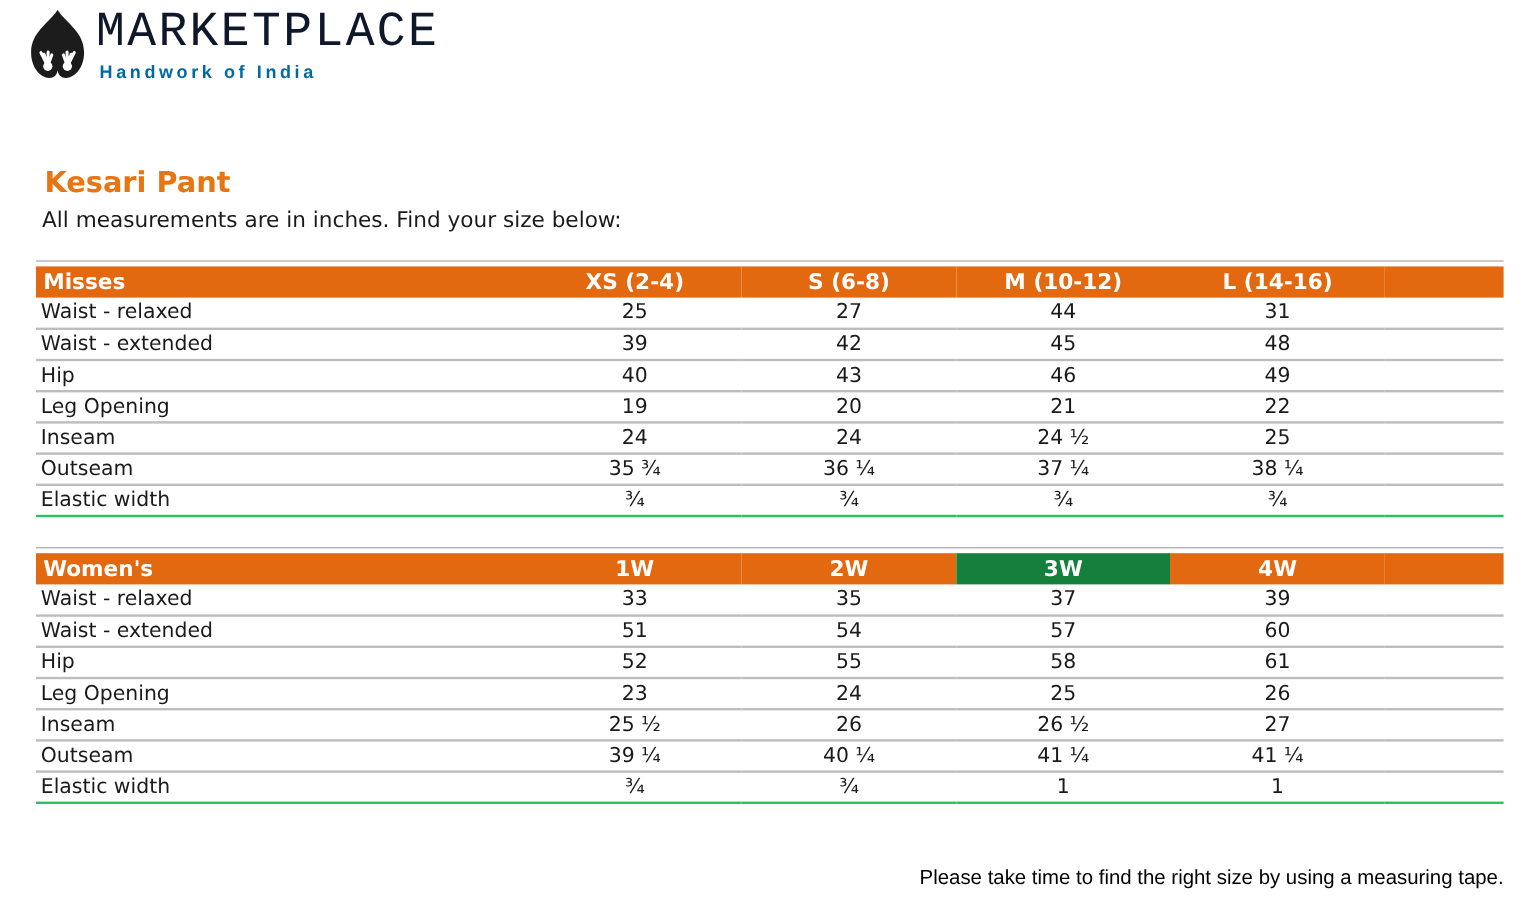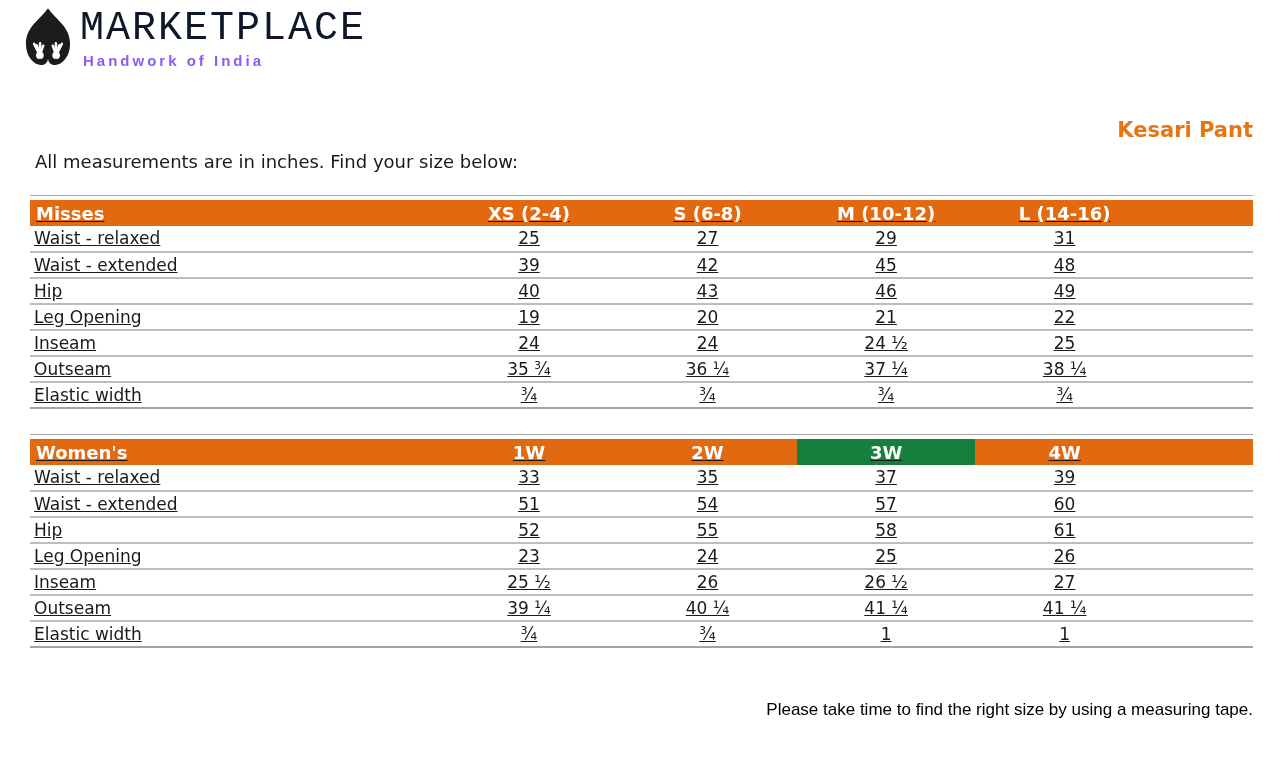--- a/index.html
+++ b/index.html
@@ -17,35 +17,35 @@
   .logo-text { margin-left:8px; }
   .brand {
     font-family:Liberation Mono, monospace;
     font-size:40px; line-height:44px; font-weight:400;
     letter-spacing:2px; color:#0f172a;
     transform:scaleY(1.02); transform-origin:left top;
   }
   .tagline {
     font-family:"Liberation Sans",sans-serif;
     font-size:15px; font-weight:bold; letter-spacing:3px;
-    color:#8b5cf6; margin:2px 0 0 3px;
+    color:#0369a1; margin:2px 0 0 3px;
   }
 
   
   .page-title {
-    margin-top:46px; margin-left:7px;
-    font-size:21px; line-height:28px; font-weight:bold;text-align:right;
+    margin-top:68px; margin-left:7px;
+    font-size:24px; line-height:28px; font-weight:bold;
   }
   .page-subtitle { margin-top:8px; margin-left:5px; font-size:18px; line-height:20px; }
 
   
   .tblwrap { margin-top:23px; }
   .tblwrap + .tblwrap { margin-top:25px; }
   .tblwrap::before { content:""; display:block; height:1px; background:#a6a6a6; margin-bottom:4px; }
-  .size-table { width:100%; border-collapse:collapse; border-bottom:2px solid #a3a3a3; table-layout:fixed;text-decoration:underline; }
+  .size-table { width:100%; border-collapse:collapse; border-bottom:2px solid #22c55e; table-layout:fixed; }
   .col-label { width:33.5%; } .col-data { width:14.6%; } .col-spacer { width:auto; }
   .size-table th {
     height:26px; font-size:18px; font-weight:bold; color:#fff;
     text-align:center; padding:0;
   }
   .size-table th.th-name { text-align:left; padding-left:6px; }
   .size-table td { height:26px; font-size:17px; padding:1px 0 2px; }
   .size-table td.td-label { text-align:left; padding-left:4px; }
   .size-table td.td-val { text-align:center; }
   .size-table tbody tr + tr td { border-top:2px solid #bdbdbd; }
@@ -110,21 +110,21 @@
               <th style="background: rgb(226, 105, 15);">M (10-12)</th>
               <th style="background: rgb(226, 105, 15);">L (14-16)</th>
               <th style="background: rgb(226, 105, 15);"></th>
             </tr>
       </thead>
       <tbody>
             <tr>
               <td class="td-label">Waist - relaxed</td>
               <td class="td-val">25</td>
               <td class="td-val">27</td>
-              <td class="td-val">29</td>
+              <td class="td-val">44</td>
               <td class="td-val">31</td>
               <td></td>
             </tr>
             <tr>
               <td class="td-label">Waist - extended</td>
               <td class="td-val">39</td>
               <td class="td-val">42</td>
               <td class="td-val">45</td>
               <td class="td-val">48</td>
               <td></td>

